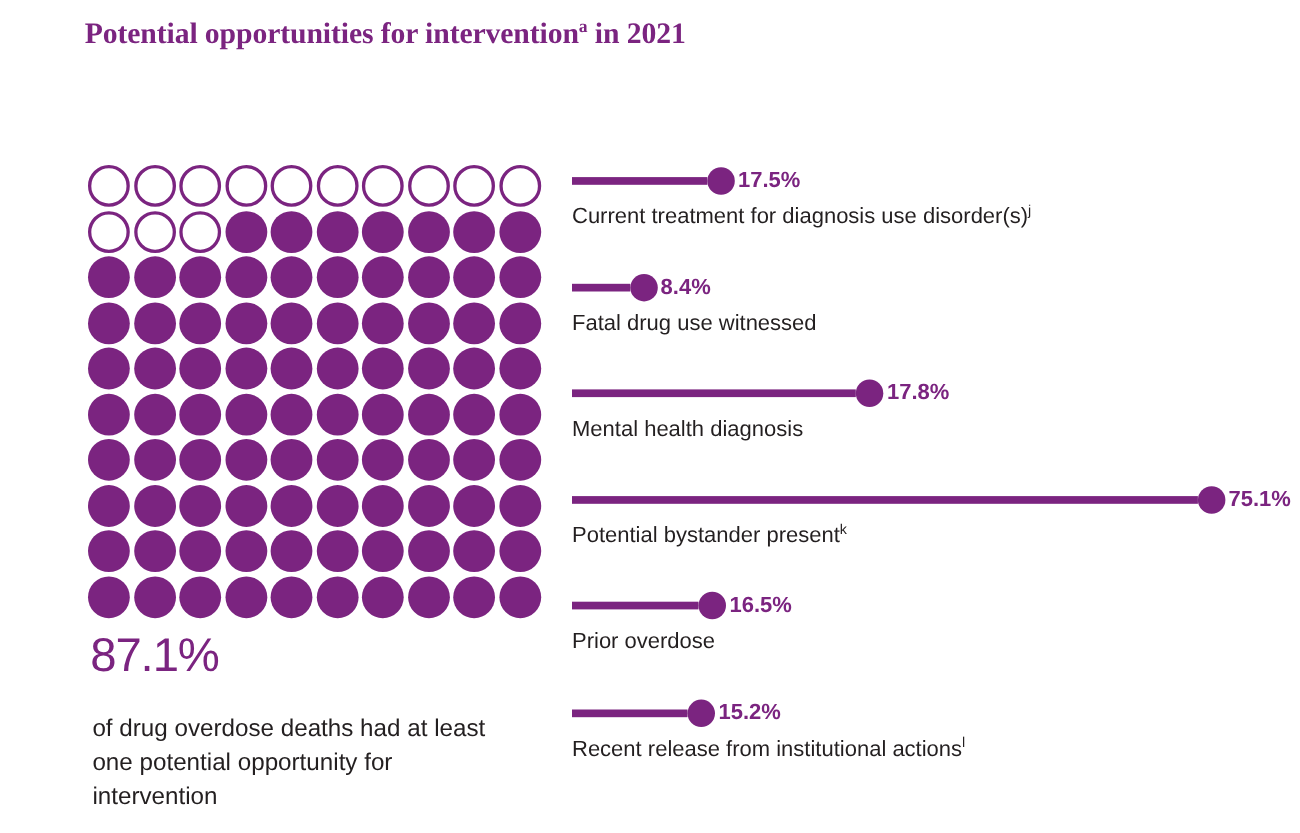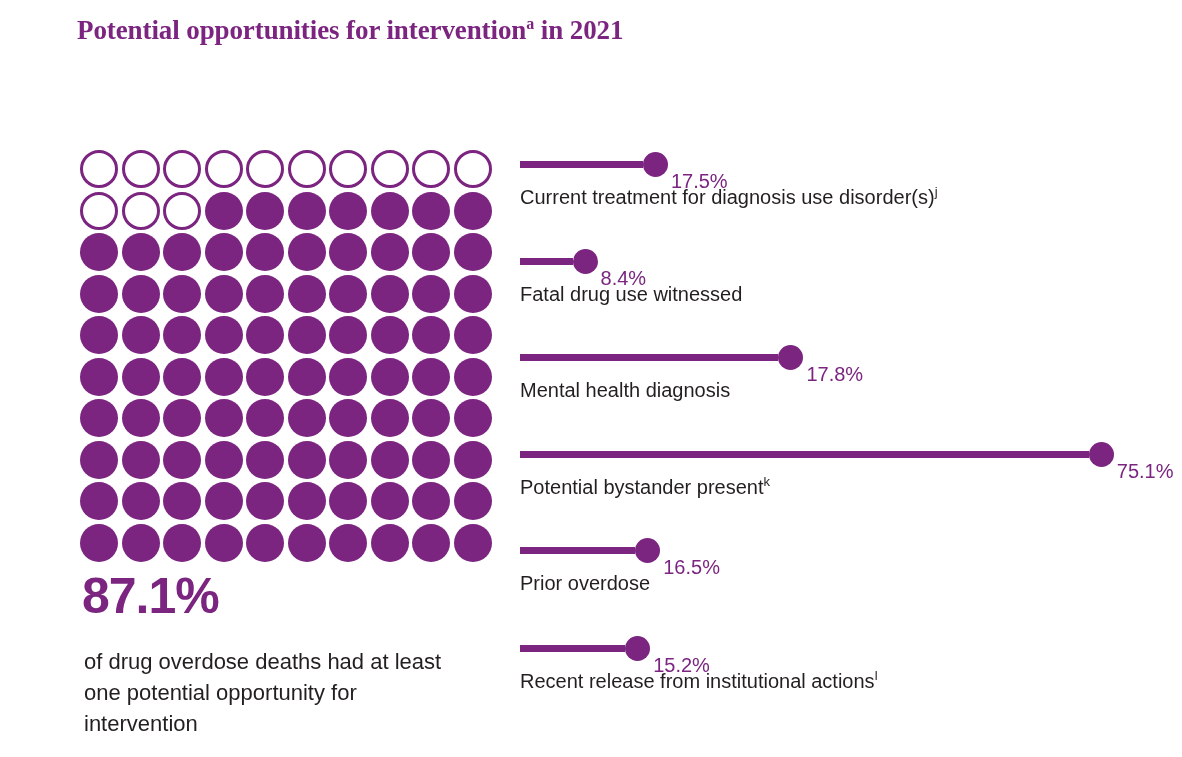--- a/index.html
+++ b/index.html
@@ -70,23 +70,23 @@
   .dot.hollow {
     background: transparent;
     border: 3px solid #7B2480;
   }
 
   
   #bigstat {
     position: absolute;
     left: 62px;
     top: 562px;
-    font-size: 50px;
+    font-size: 43px;
     line-height: 68px;
-    font-weight: bold;
+    font-weight: normal;
     color: #7B2480;
     letter-spacing: -1px;
   }
   #bigstat-desc {
     position: absolute;
     left: 64px;
     top: 646px;
     width: 390px;
     font-size: 22px;
     line-height: 31px;
@@ -119,24 +119,24 @@
   .lolli-dot {
     position: absolute;
     top: 2px;
     width: 25px;
     height: 25px;
     border-radius: 50%;
     background: #7B2480;
   }
   .lolli-value {
     position: absolute;
-    top: 17px;
+    top: 0px;
     font-size: 20px;
     line-height: 29px;
-    font-weight: normal;
+    font-weight: bold;
     color: #7B2480;
     white-space: nowrap;
   }
   .lolli-label {
     position: absolute;
     left: 0;
     top: 33px;
     font-size: 20px;
     line-height: 28px;
     color: #231f20;

